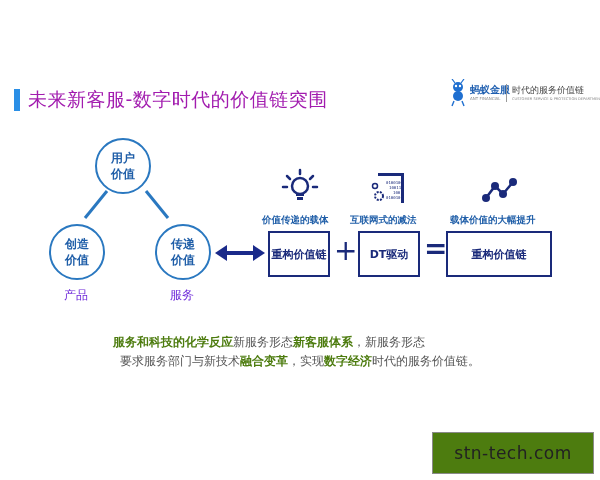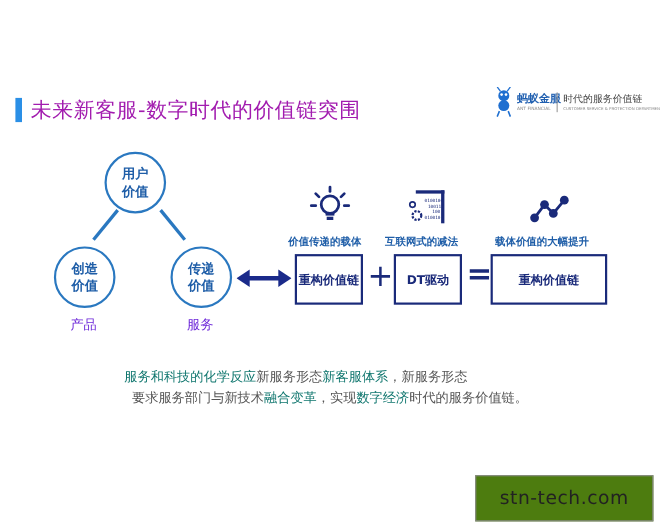--- a/index.html
+++ b/index.html
@@ -11,21 +11,21 @@
   .logo-cn{left:22px;top:4px;font-size:10px;color:#1f5fb0;font-weight:bold;white-space:nowrap;}
   .logo-en{left:22px;top:17px;font-size:4px;color:#888;white-space:nowrap;}
   .logo-sep{left:58px;top:5px;width:1px;height:18px;background:#999;}
   .logo-dept{left:64px;top:5px;font-size:9px;color:#444;white-space:nowrap;}
   .logo-dept-en{left:64px;top:18px;font-size:3.6px;color:#888;white-space:nowrap;}
   .circle{width:52px;height:52px;border:2px solid #2a78c0;border-radius:50%;display:flex;align-items:center;justify-content:center;text-align:center;color:#1f5ea8;font-weight:bold;font-size:12px;line-height:16px;background:#fff;}
   .node-label{font-size:12px;color:#6d28d9;text-align:center;width:60px;}
   .box{border:2px solid #1a2a7a;background:#fff;display:flex;align-items:center;justify-content:center;color:#1a2a7a;font-weight:bold;font-size:11px;}
   .caption{font-size:9.5px;color:#1f5ea8;font-weight:bold;white-space:nowrap;text-align:left;}
   .para{font-size:12px;color:#555;white-space:nowrap;}
-  .hl{color:#0f766e;font-weight:normal;}
+  .hl{color:#4d7c0f;font-weight:bold;}
   .watermark{left:432px;top:432px;width:160px;height:40px;background:#4d7c0f;border:1px solid #8a8a8a;display:flex;align-items:center;justify-content:center;font-size:17px;color:#222;letter-spacing:0.5px;}
 </style>
 </head>
 <body>
 
 <div class="abs title-bar"></div>
 <div class="abs title">未来新客服-数字时代的价值链突围</div>
 
 <div class="abs logo-wrap">
   <svg class="abs" style="left:0;top:0" width="20" height="28" viewBox="0 0 20 28">

